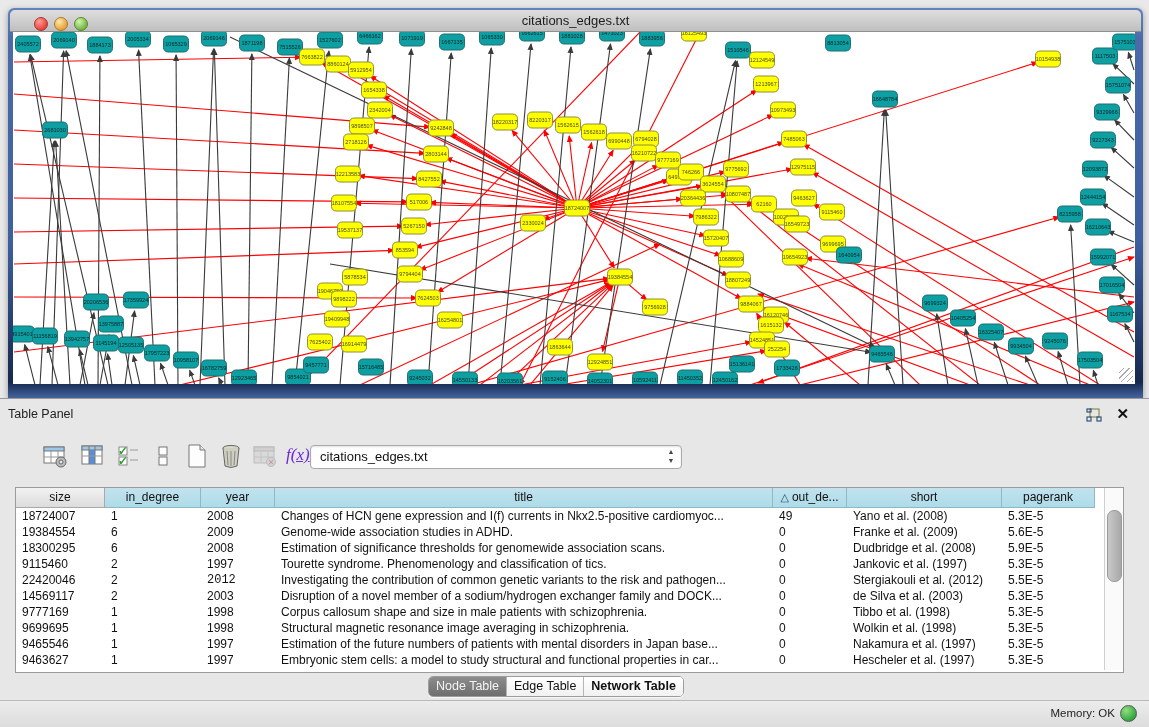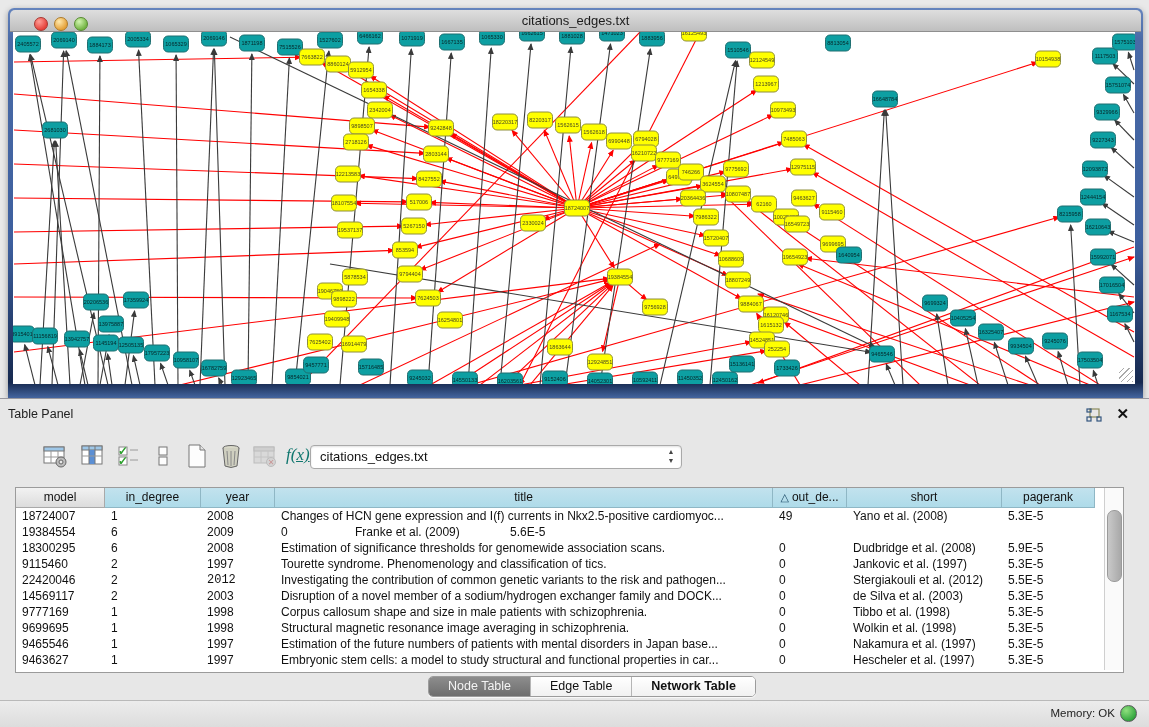--- a/index.html
+++ b/index.html
@@ -19,41 +19,41 @@
   #net{display:block;}
   #grip{position:absolute;right:2px;bottom:2px;width:14px;height:14px;
     background:repeating-linear-gradient(135deg,transparent 0 3px,#aaa 3px 4px);}
   
   #tablepanel{position:absolute;left:0;top:398px;width:1149px;height:302px;background:#e7e7e7;border-top:1px solid #97979f;}
   #tp-title{position:absolute;left:8px;top:8px;font-size:12.5px;color:#222;}
   #float-btn{position:absolute;top:9px;right:47px;width:16px;height:15px;cursor:default;}
   #close-btn{position:absolute;top:7px;right:20px;font-size:15px;font-weight:bold;color:#111;line-height:15px;cursor:default;}
   #tp-toolbar{position:absolute;left:0;top:40px;height:36px;width:100%;}
   .tbi{position:absolute;top:4px;width:26px;height:26px;}
-  .fx{position:absolute;top:6px;font-family:"Liberation Serif",serif;font-style:italic;font-size:17px;color:#0f766e;text-decoration:underline;}
+  .fx{position:absolute;top:6px;font-family:"Liberation Serif",serif;font-style:italic;font-size:17px;color:#6d28d9;text-decoration:underline;}
   #tbl-select{position:absolute;left:310px;top:6px;width:370px;height:22px;background:#fff;border:1px solid #a9a9a9;border-radius:4px;box-shadow:inset 0 1px 2px rgba(0,0,0,.12);}
   #tbl-select .val{position:absolute;left:9px;top:3px;font-size:13px;color:#111;}
   #tbl-select .step{position:absolute;right:4px;top:1px;width:12px;height:20px;font-size:7px;color:#444;line-height:9px;text-align:center;}
   
   #tp-table{position:absolute;left:15px;top:88px;width:1107px;height:184px;background:#fff;border:1px solid #9b9b9b;}
   #thead{position:absolute;left:0;top:0;height:20px;width:1087px;display:flex;}
   .hcell{box-sizing:border-box;height:20px;background:linear-gradient(180deg,#c2e2ee,#aedbe9);border-right:1px solid #8fb7c5;border-bottom:1px solid #8fb7c5;
     font-size:12px;color:#111;text-align:center;line-height:19px;white-space:nowrap;overflow:hidden;}
   .hcell.gray{background:linear-gradient(180deg,#f2f2f2,#dcdcdc);border-right:1px solid #a9a9a9;border-bottom:1px solid #a9a9a9;}
   .sortglyph{color:#1b4a66;font-size:11px;margin-right:3px;}
   #tbody{position:absolute;left:0;top:20px;width:1087px;}
   .trow{display:flex;height:16px;}
   .cell{box-sizing:border-box;padding-left:6px;font-size:12px;color:#111;line-height:16px;white-space:nowrap;overflow:hidden;}
   
   #vscroll{position:absolute;right:0;top:0;width:18px;height:182px;background:#fafafa;border-left:1px solid #cfcfcf;}
   #vthumb{position:absolute;left:2px;top:22px;width:13px;height:70px;border-radius:7px;background:linear-gradient(90deg,#c9c9c9,#a8a8a8);border:1px solid #9a9a9a;}
   
   #tp-tabs{position:absolute;left:0;top:277px;width:1149px;height:22px;}
   #tabset{position:absolute;left:428px;top:0;display:flex;border:1px solid #9c9c9c;border-radius:5px;overflow:hidden;background:#fff;box-shadow:0 1px 1px rgba(255,255,255,.8);}
-  .tab{height:19px;line-height:19px;font-size:12.5px;padding:0 19px;color:#111;background:linear-gradient(180deg,#ffffff,#f1f1f1);border-right:1px solid #b5b5b5;}
+  .tab{height:19px;line-height:19px;font-size:12.5px;padding:0 7px;color:#111;background:linear-gradient(180deg,#ffffff,#f1f1f1);border-right:1px solid #b5b5b5;}
   .tab:last-child{border-right:none;font-weight:bold;}
   .tab.sel{background:linear-gradient(180deg,#8d8d8d,#6e6e6e);color:#f4f4f4;}
   
   #statusbar{position:absolute;left:0;top:700px;width:1149px;height:27px;background:linear-gradient(180deg,#ececec,#dcdcdc);border-top:1px solid #b9b9b9;}
   #mem{position:absolute;right:34px;top:6px;font-size:11.5px;color:#222;}
   #memdot{position:absolute;right:12px;top:4px;width:15px;height:15px;border-radius:50%;
     background:radial-gradient(circle at 35% 30%,#8fe07e,#2fa43c 75%);border:1px solid #58595b;}
   svg text{user-select:none;}
 </style>
 </head>
@@ -840,21 +840,21 @@
     </span>
     <span class="fx" style="left:286px">f(x)</span>
     <div id="tbl-select">
       <span class="val">citations_edges.txt</span>
       <span class="step">▲<br>▼</span>
     </div>
   </div>
 
   <div id="tp-table">
     <div id="thead">
-        <div class="hcell gray" style="width: 89px;">model</div>
+        <div class="hcell gray" style="width: 89px;">size</div>
         <div class="hcell" style="width: 96px;">in_degree</div>
         <div class="hcell" style="width: 74px;">year</div>
         <div class="hcell" style="width: 498px;">title</div>
         <div class="hcell" style="width: 74px;"><span class="sortglyph">△</span>out_de...</div>
         <div class="hcell" style="width: 155px;">short</div>
         <div class="hcell" style="width: 93px;">pagerank</div>
       </div>
     <div id="tbody">
         <div class="trow">
           <div class="cell" style="width: 89px;">18724007</div>
@@ -862,20 +862,21 @@
           <div class="cell" style="width: 74px;">2008</div>
           <div class="cell" style="width: 498px;">Changes of HCN gene expression and I(f) currents in Nkx2.5-positive cardiomyoc...</div>
           <div class="cell" style="width: 74px;">49</div>
           <div class="cell" style="width: 155px;">Yano et al. (2008)</div>
           <div class="cell" style="width: 93px;">5.3E-5</div>
         </div>
         <div class="trow">
           <div class="cell" style="width: 89px;">19384554</div>
           <div class="cell" style="width: 96px;">6</div>
           <div class="cell" style="width: 74px;">2009</div>
+          <div class="cell" style="width: 498px;">Genome-wide association studies in ADHD.</div>
           <div class="cell" style="width: 74px;">0</div>
           <div class="cell" style="width: 155px;">Franke et al. (2009)</div>
           <div class="cell" style="width: 93px;">5.6E-5</div>
         </div>
         <div class="trow">
           <div class="cell" style="width: 89px;">18300295</div>
           <div class="cell" style="width: 96px;">6</div>
           <div class="cell" style="width: 74px;">2008</div>
           <div class="cell" style="width: 498px;">Estimation of significance thresholds for genomewide association scans.</div>
           <div class="cell" style="width: 74px;">0</div>

